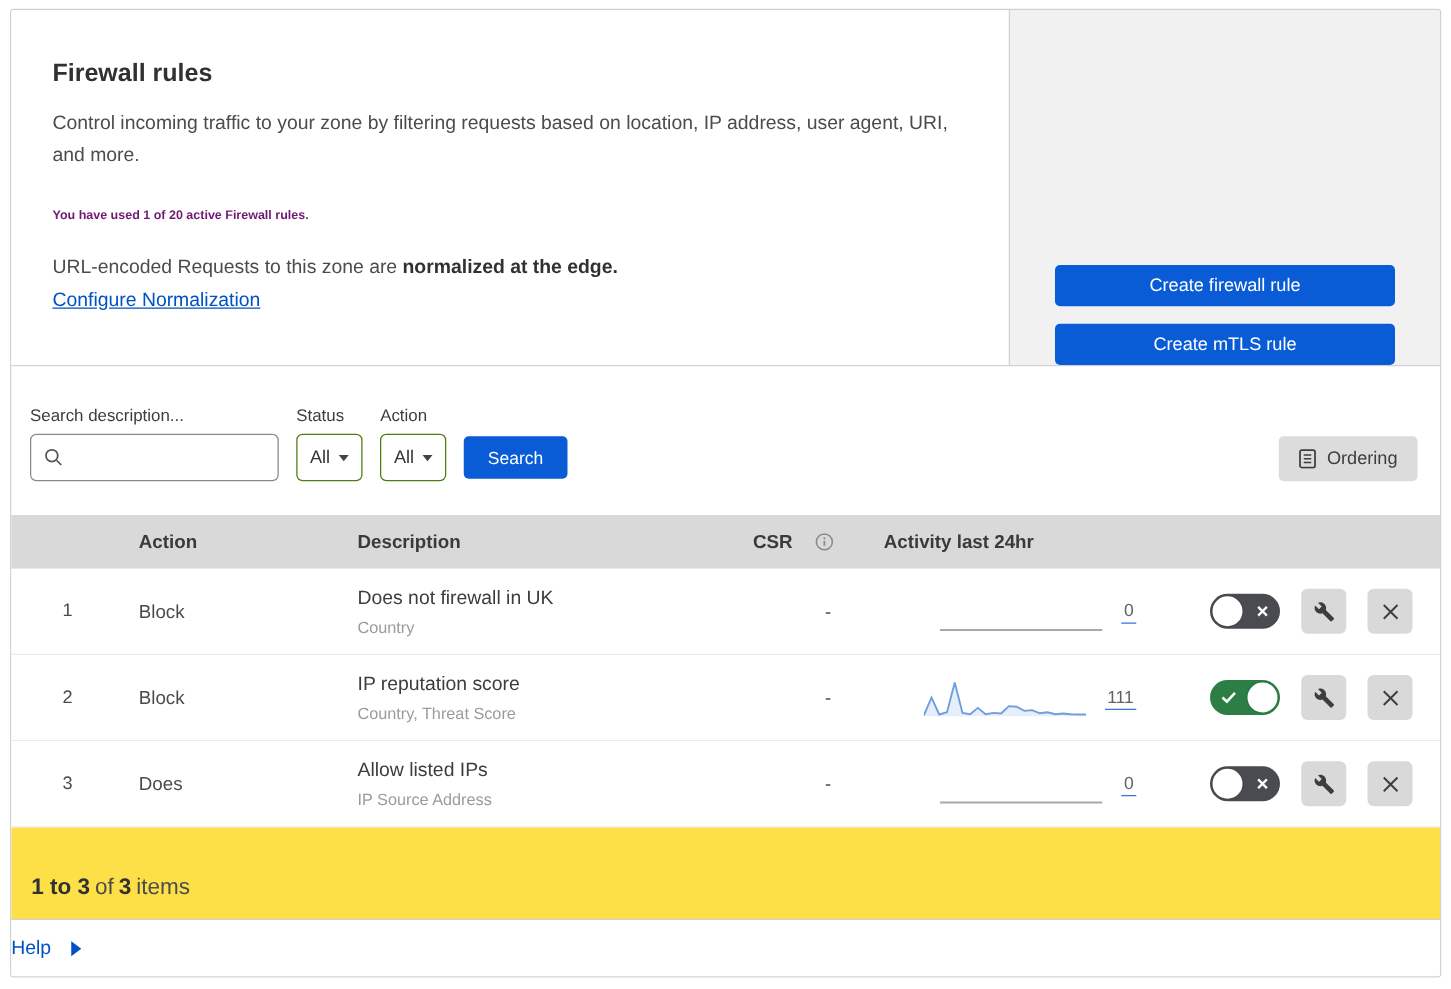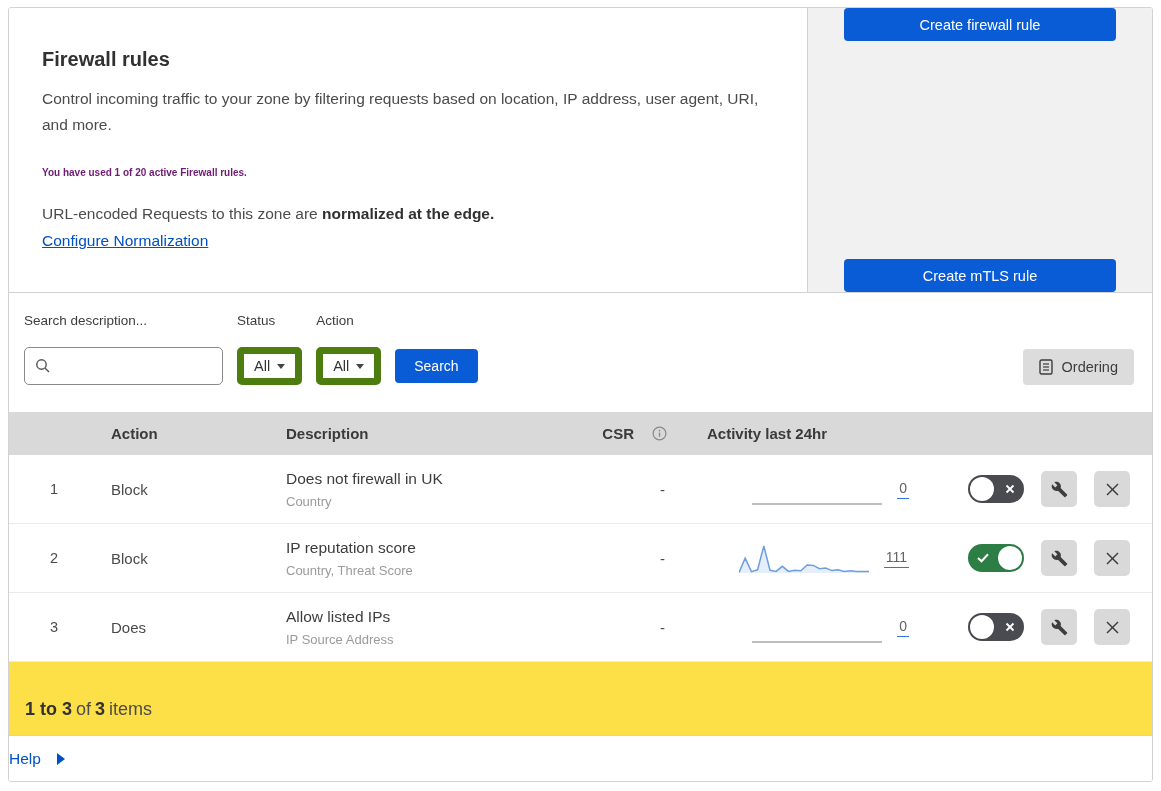--- a/index.html
+++ b/index.html
@@ -17,38 +17,38 @@
 
   
   .top-section { display:flex; height:285px; flex:none; border-bottom:1px solid #d2d2d2; }
   .intro-card { flex:1; background:#fff; padding:28px 36px 0 33px; border-right:1px solid #d2d2d2; }
   .page-title { font-size:20px; font-weight:700; color:#313131; margin:12px 0 0; }
   .desc { font-size:15.5px; line-height:26px; color:#4c4c4c; max-width:730px; margin:15px 0 0; }
   .usage { font-size:10px; font-weight:700; color:#701a75; margin:29px 0 0; }
   .norm { font-size:15.5px; color:#4c4c4c; margin:27px 0 0; }
   .norm strong { color:#313131; }
   .norm-link { display:inline-block; margin-top:9px; font-size:15.5px; color:#0051c3; text-decoration:underline; cursor:pointer; }
-  .side-panel { width:344px; flex:none; background:#f1f1f2; display:flex; flex-direction:column; align-items:center; justify-content:space-between; gap:14px; }
+  .side-panel { width:344px; flex:none; background:#f1f1f2; display:flex; flex-direction:column; align-items:center; justify-content:flex-end; gap:14px; }
   .btn-primary {
     width:272px; height:33px; background:#0a5cd6; color:#fff; border:none; border-radius:4px;
     font-size:14.5px; font-family:inherit; cursor:pointer;
   }
 
   
   .filter-bar { height:119px; flex:none; display:flex; align-items:flex-end; padding:0 18px 27px 15px; gap:14px; }
   .fgroup { display:flex; flex-direction:column; }
-  .fgroup .flabel { font-size:13.5px; color:#3d3d3d; margin-bottom:19px; }
+  .fgroup .flabel { font-size:13.5px; color:#3d3d3d; margin-bottom:7px; }
   .search-box { position:relative; width:199px; }
   .search-box input {
     width:100%; height:38px; border:1px solid #8a8a8a; border-radius:5px;
     padding:0 10px 0 36px; font-size:14px; font-family:inherit; color:#333; outline:none; background:#fff;
   }
   .search-box .mag { position:absolute; left:11px; top:11px; line-height:0; }
   .select {
-    height:38px; background:#fff; border:7px solid #4d7c0f; border-radius:5px;
+    height:38px; background:#fff; border:1px solid #4d7c0f; border-radius:5px;
     display:flex; align-items:center; gap:7px; padding:0 10px; font-size:14.5px; color:#333; cursor:pointer;
   }
   .caret { width:0; height:0; border-left:4.5px solid transparent; border-right:4.5px solid transparent; border-top:5px solid #444; }
   .btn-search {
     height:34px; padding:0 19px; margin-bottom:2px; background:#0a5cd6; color:#fff; border:none; border-radius:4px;
     font-size:14px; font-family:inherit; cursor:pointer;
   }
   .btn-ordering {
     margin-left:auto; height:36px; padding:0 16px; background:#dcdcdc; color:#3d3d3d; border:none; border-radius:4px;
     font-size:14.5px; font-family:inherit; display:flex; align-items:center; gap:9px; cursor:pointer;

